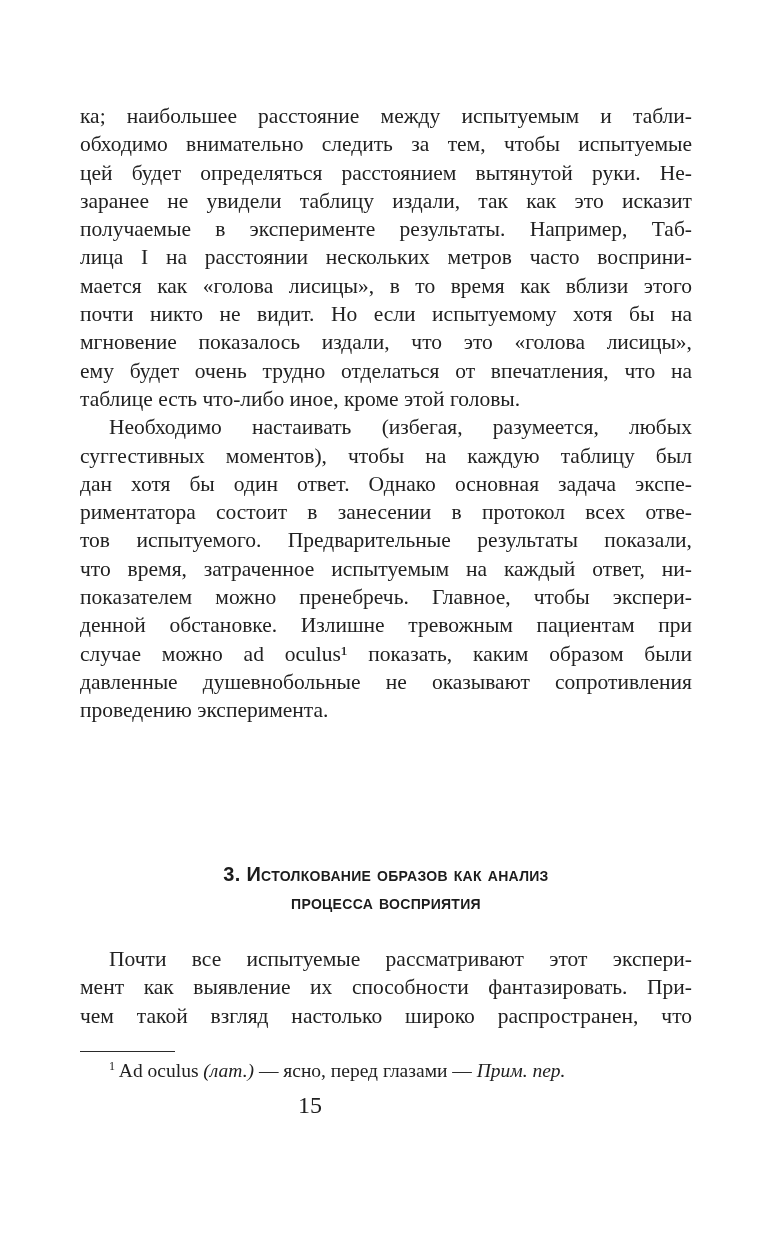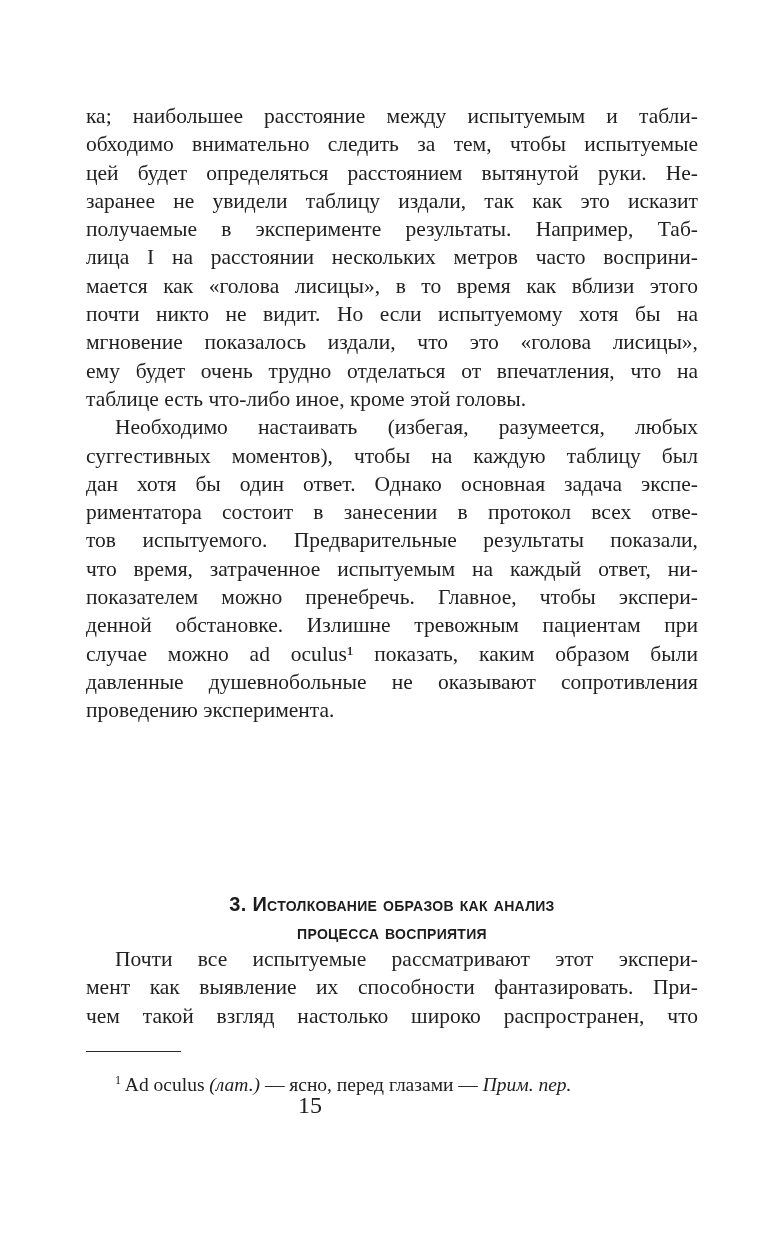--- a/index.html
+++ b/index.html
@@ -4,46 +4,45 @@
 <style>
   html, body { margin: 0; padding: 0; }
   body {
     width: 768px; height: 1241px;
     background: #ffffff;
     position: relative;
     font-family: "Liberation Serif", serif;
     color: #212121;
     overflow: hidden;
   }
-  .text-block { position: absolute; left: 86px; width: 612px; }
+  .text-block { position: absolute; left: 80px; width: 612px; }
 
   #main-text { top: 102px; font-size: 21.5px; line-height: 28.3px; }
   #para3     { top: 945px; font-size: 21.5px; line-height: 28.3px; }
 
   .line { text-align: justify; text-align-last: justify; white-space: normal; }
   .line-last  { text-align-last: left; }
   .line-first { text-indent: 29px; }
 
   #section-heading {
     top: 860px;
     text-align: center;
     font-family: "Liberation Sans", sans-serif;
     font-weight: bold;
     font-variant: small-caps;
     font-size: 20px;
     line-height: 28px;
     letter-spacing: 0.3px;
     color: #1c1c1c;
-    margin-top: 30px;
   }
   .h-line { display: block; }
 
   #footnote { top: 1051px; font-size: 19.5px; line-height: 26px; }
   .footnote-rule { width: 95px; height: 0; border-top: 1px solid #2a2a2a; }
-  .footnote-text { margin-top: 20px; text-indent: 29px; }
+  .footnote-text { margin-top: 6px; text-indent: 29px; }
   .footnote-text .italic { font-style: italic; }
   .footnote-text sup { font-size: 0.62em; vertical-align: super; line-height: 0; }
 
   #page-number {
     position: absolute;
     top: 1092px; left: 0; width: 620px;
     text-align: center;
     font-size: 24px;
     line-height: 1.1;
     color: #212121;

